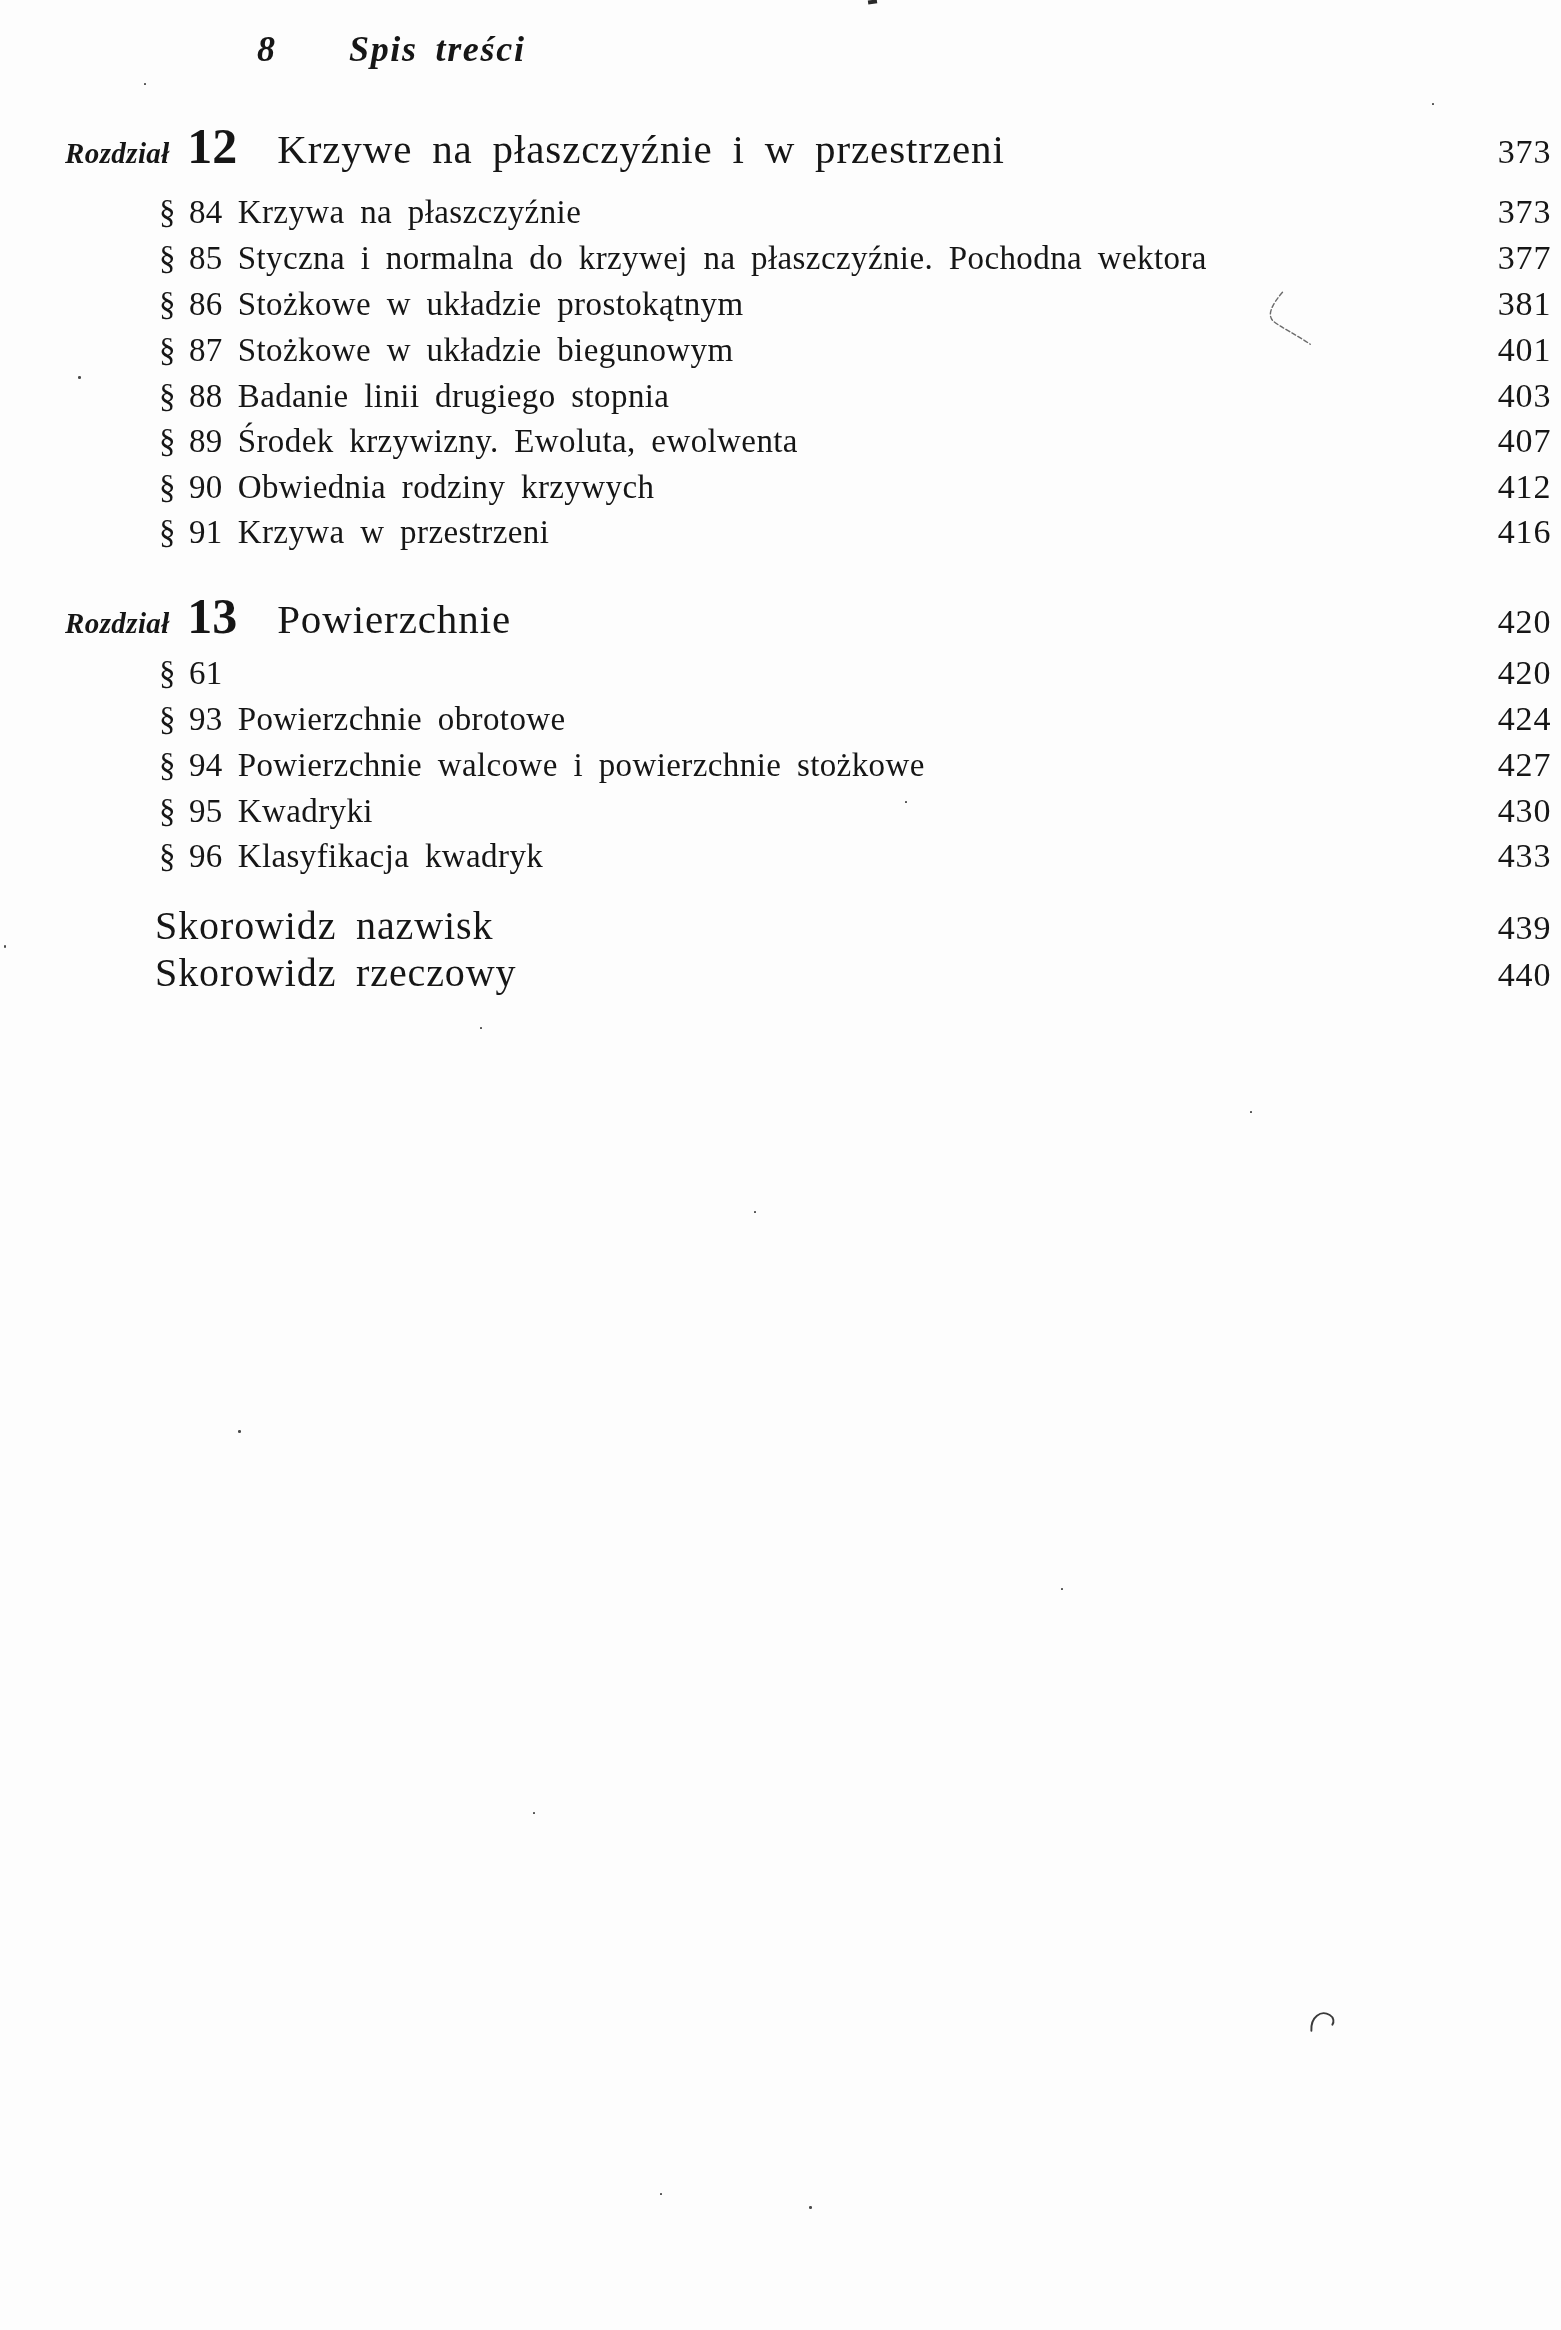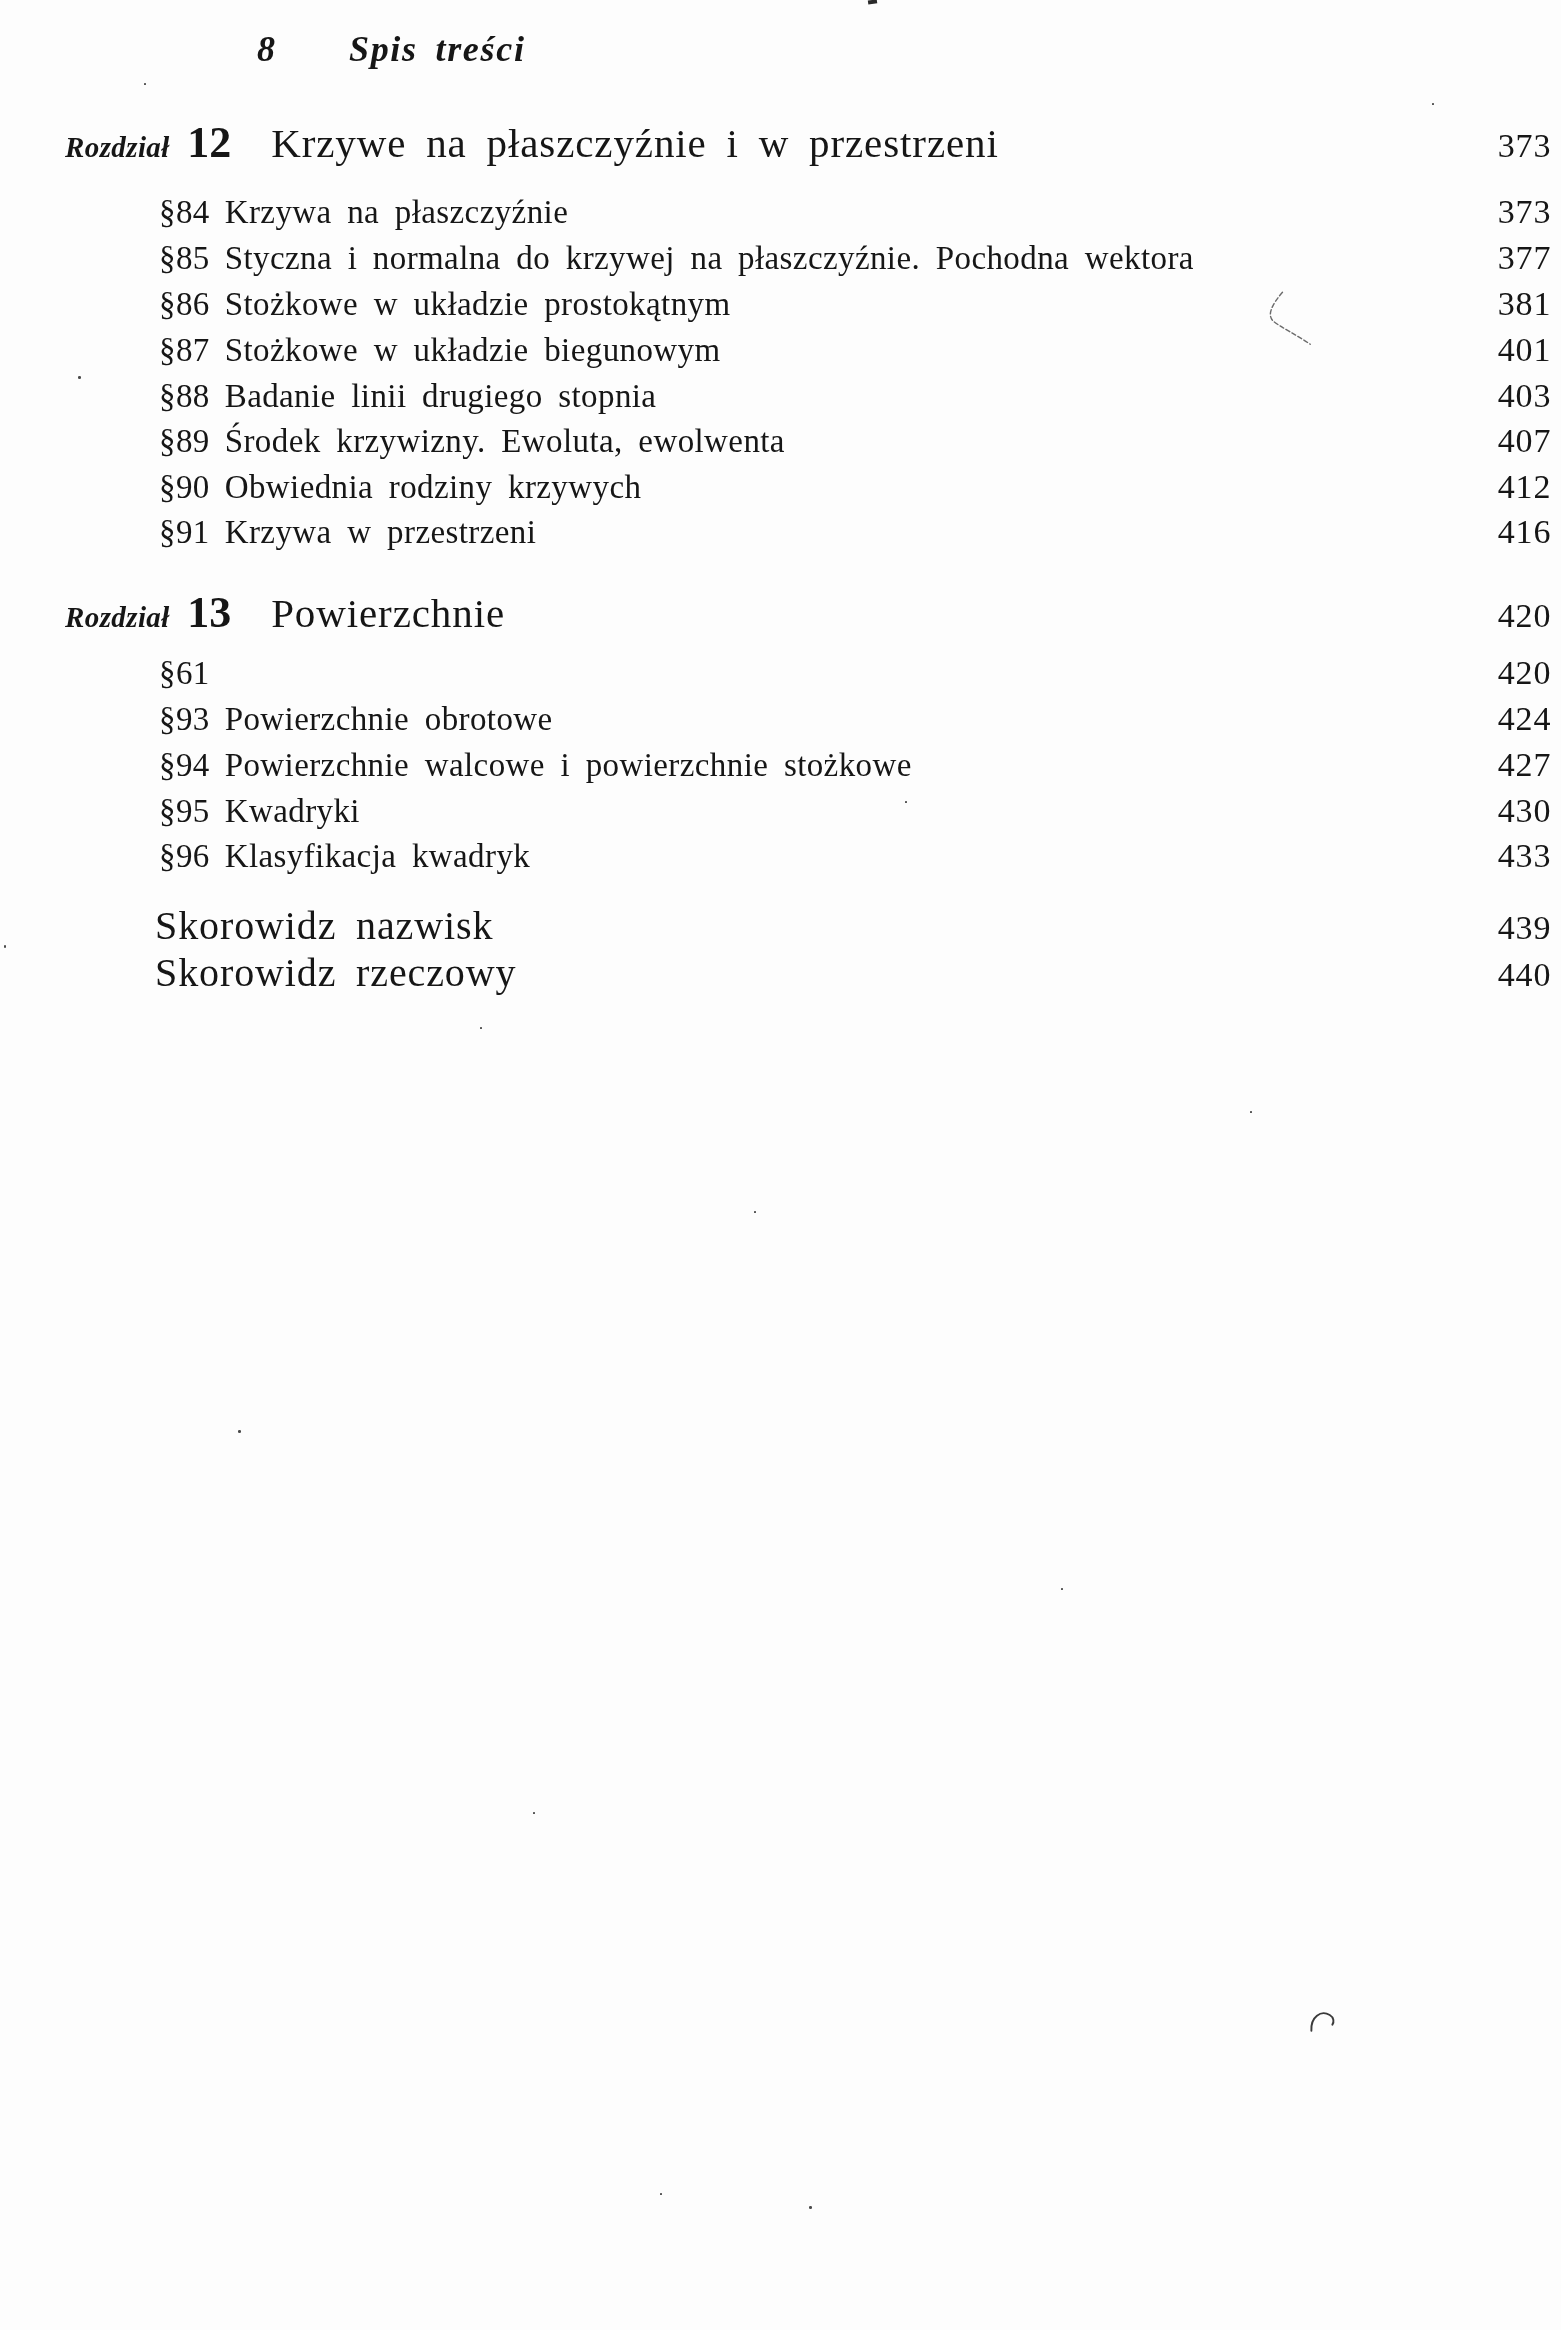--- a/index.html
+++ b/index.html
@@ -36,33 +36,33 @@
   .running-head .head-title { margin-left: 73px; letter-spacing: 1.7px; word-spacing: 7px; }
   
   .chapter { left: 65px; }
   .ch-label {
     font-size: 29px;
     font-style: italic;
     font-weight: bold;
     letter-spacing: 0.4px;
   }
   .ch-num {
-    font-size: 44px;
+    font-size: 50px;
     font-weight: bold;
     margin-left: 17.4px;
   }
   .ch-title {
     font-size: 41px;
     margin-left: 40px;
     letter-spacing: 0.9px;
     word-spacing: 8.7px;
   }
   
   .entry { font-size: 33px; letter-spacing: 0.4px; word-spacing: 7px; }
-  .entry .sec-num { }
+  .entry .sec-num { margin-left: 13px; }
   .entry .entry-title { margin-left: 15px; }
   
   .back { left: 155px; font-size: 40px; letter-spacing: 0.9px; word-spacing: 8.7px; margin-top: 16px; }
   .spacer { flex: 1 1 auto; }
   .pagenum { font-size: 34px; letter-spacing: 0.9px; }
   
   .artifact { position: absolute; pointer-events: none; }
   .dot { position: absolute; background: #4a4a4a; border-radius: 50%; }
 </style>
 </head>

